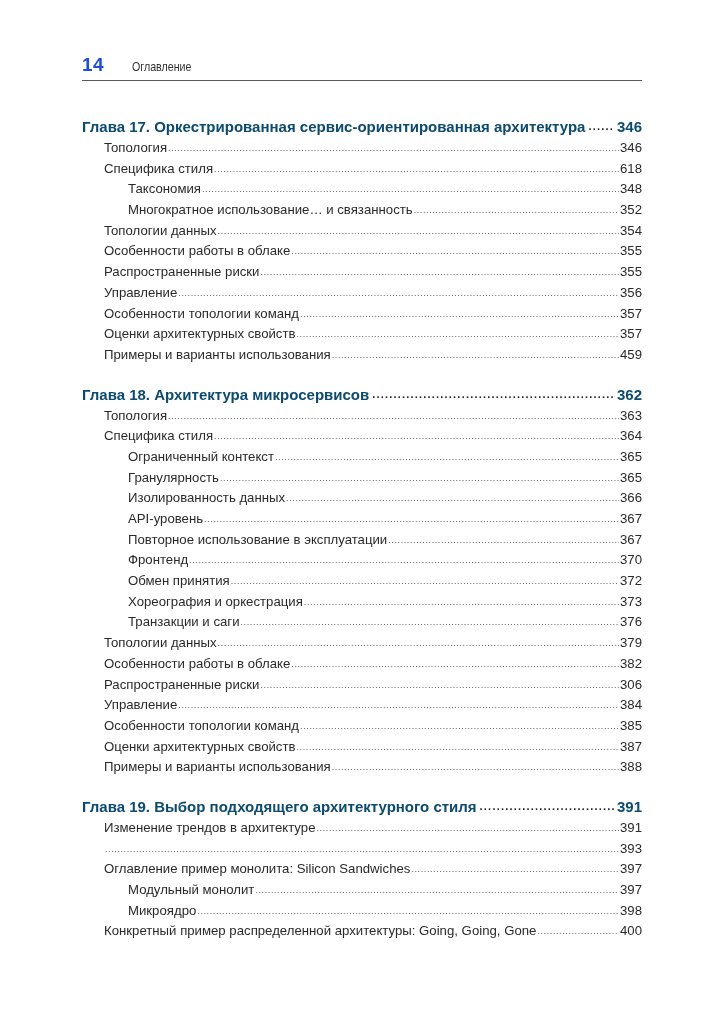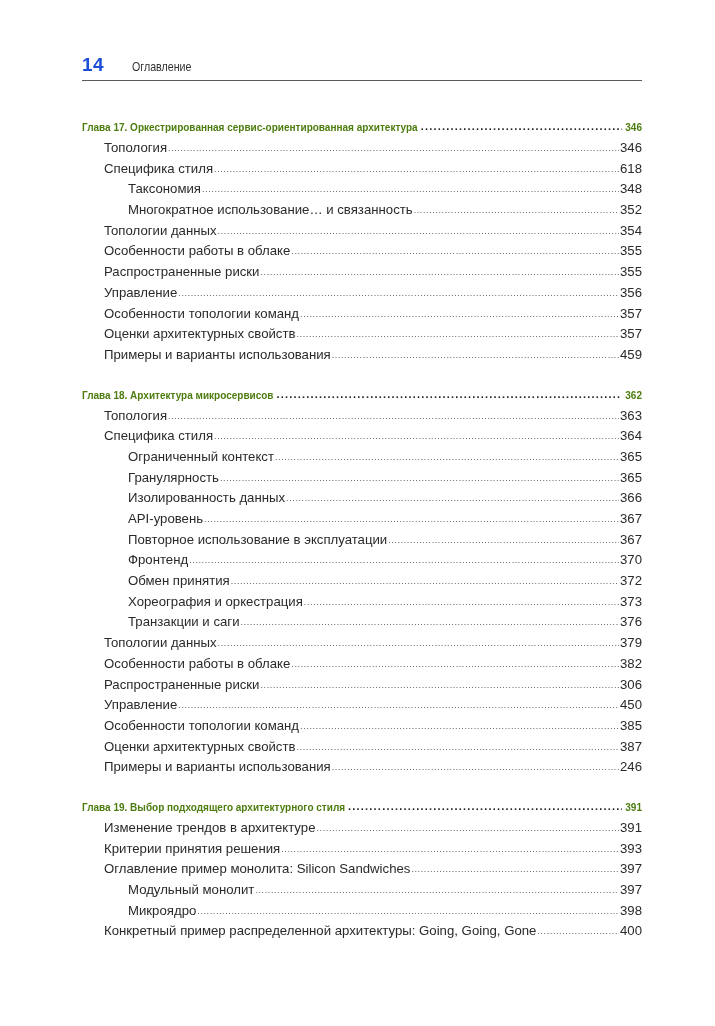--- a/index.html
+++ b/index.html
@@ -53,25 +53,26 @@
     .entry {
       display: flex;
       align-items: baseline;
       height: 20.7px;
       line-height: 20.7px;
       font-size: 13.2px;
       white-space: nowrap;
     }
     .entry.chapter-title {
       font-weight: bold;
-      font-size: 10px;
+      font-size: 15px;
       height: 22px;
       line-height: 22px;
-      color: #4d7c0f;
+      color: #0c4a6e;
       margin-bottom: 0px;
+      align-items: flex-end;
     }
     .entry.lvl1 { padding-left: 22px; }
     .entry.lvl2 { padding-left: 46px; justify-content: space-between; }
     .entry .label {
       flex: 0 0 auto;
     }
     .entry .dots {
       flex: 1 1 auto;
       overflow: hidden;
       margin: 0 1px;
@@ -241,52 +242,51 @@
         <span class="page">382</span>
       </div>
     <div class="entry lvl1">
         <span class="label">Распространенные риски</span>
         <span class="dots"></span>
         <span class="page">306</span>
       </div>
     <div class="entry lvl1">
         <span class="label">Управление</span>
         <span class="dots"></span>
-        <span class="page">450</span>
+        <span class="page">384</span>
       </div>
     <div class="entry lvl1">
         <span class="label">Особенности топологии команд</span>
         <span class="dots"></span>
         <span class="page">385</span>
       </div>
     <div class="entry lvl1">
         <span class="label">Оценки архитектурных свойств</span>
         <span class="dots"></span>
         <span class="page">387</span>
       </div>
     <div class="entry lvl1">
         <span class="label">Примеры и варианты использования</span>
         <span class="dots"></span>
-        <span class="page">246</span>
+        <span class="page">388</span>
       </div>
   </div>
 
   <div class="chapter">
     <div class="entry chapter-title">
       <span class="label">Глава 19. Выбор подходящего архитектурного стиля</span>
       <span class="dots"></span>
       <span class="page">391</span>
     </div>
     <div class="entry lvl1">
         <span class="label">Изменение трендов в архитектуре</span>
         <span class="dots"></span>
         <span class="page">391</span>
       </div>
     <div class="entry lvl1">
-        <span class="label">Критерии принятия решения</span>
         <span class="dots"></span>
         <span class="page">393</span>
       </div>
     <div class="entry lvl1">
         <span class="label">Оглавление пример монолита: Silicon Sandwiches</span>
         <span class="dots"></span>
         <span class="page">397</span>
       </div>
     <div class="entry lvl2">
         <span class="label">Модульный монолит</span>

